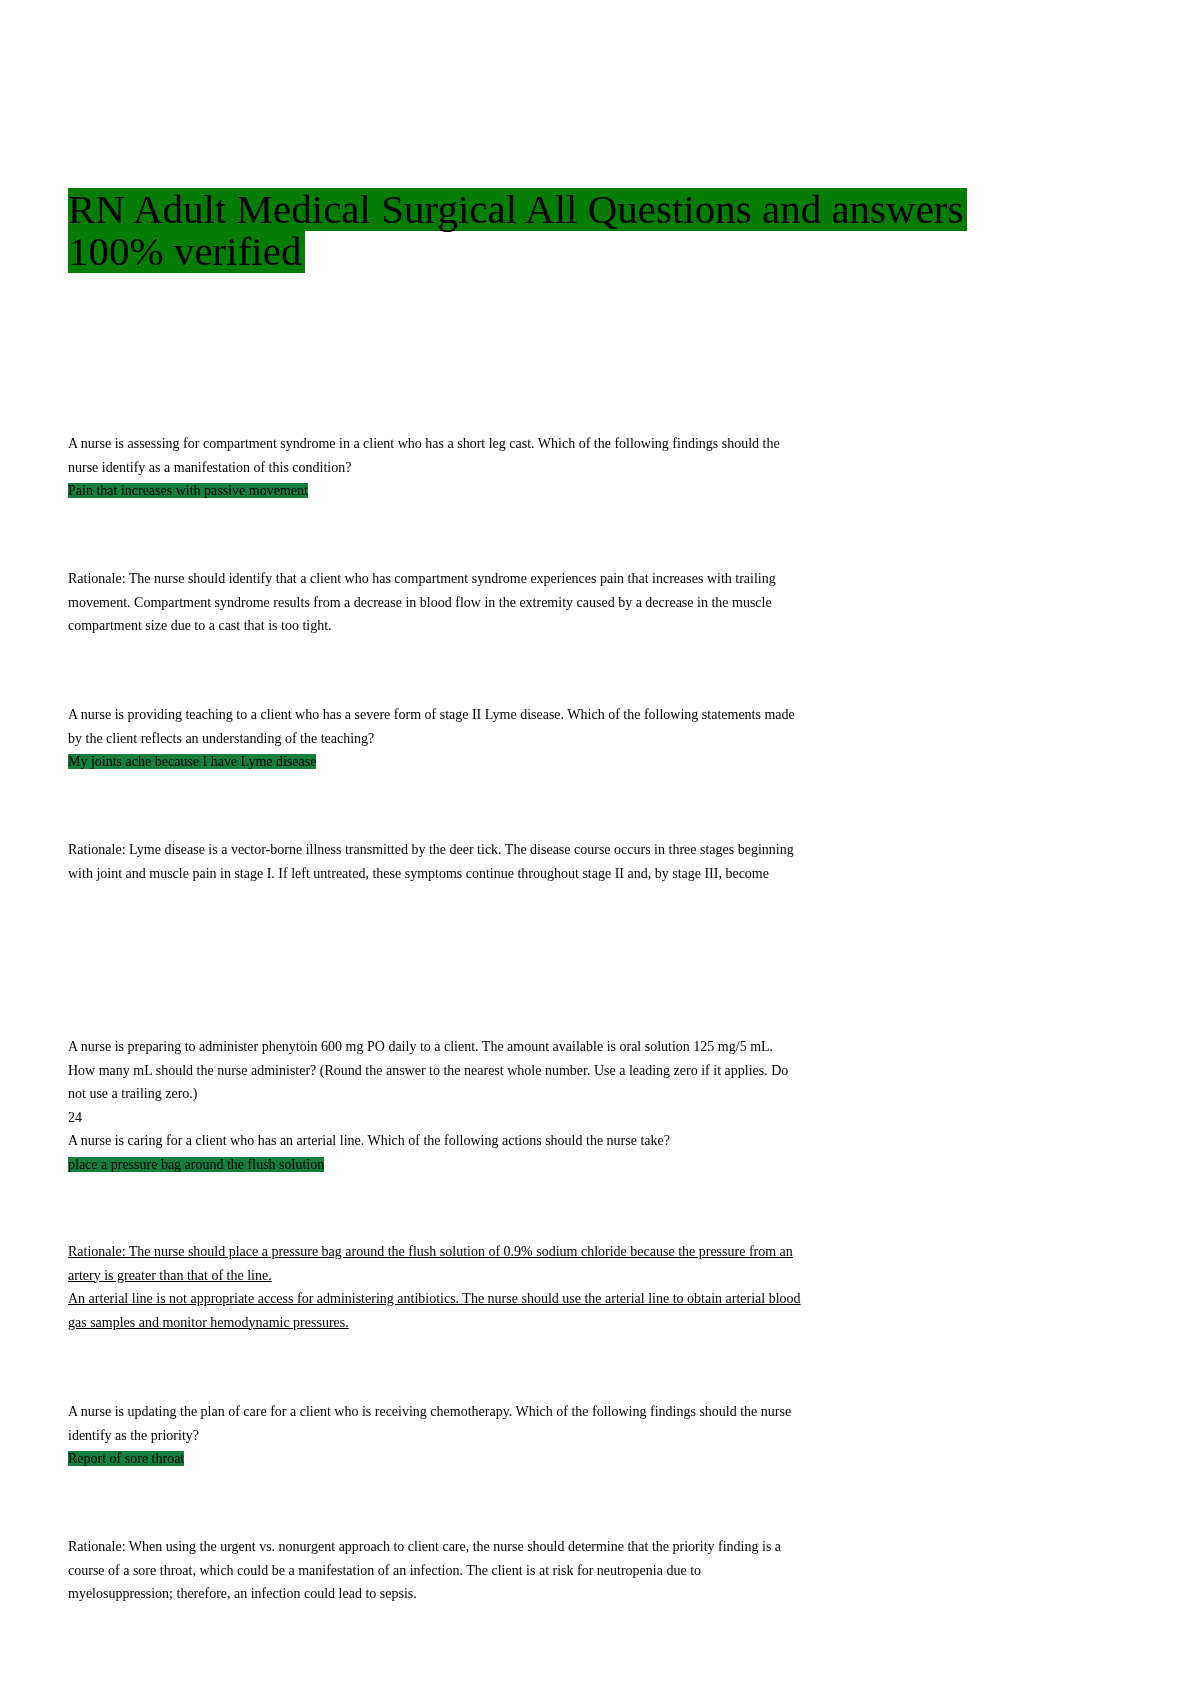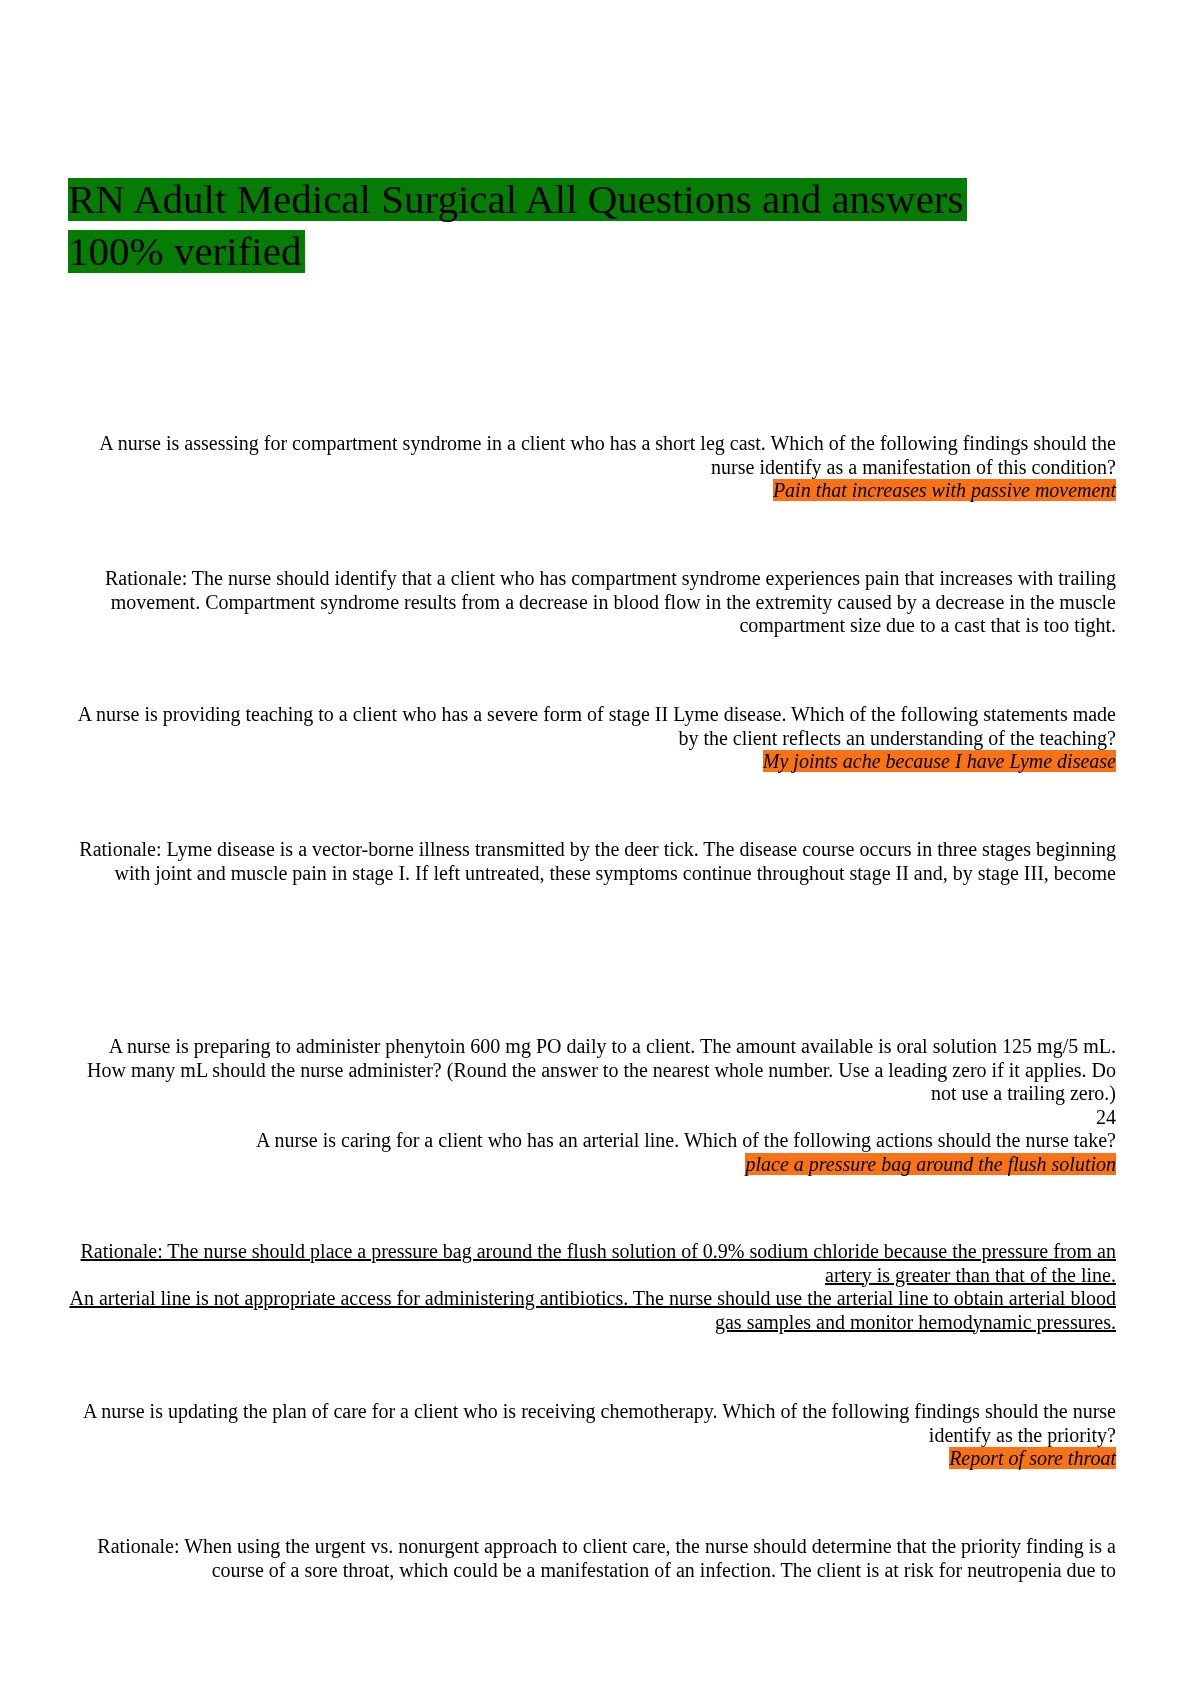--- a/index.html
+++ b/index.html
@@ -1,28 +1,28 @@
 <!DOCTYPE html>
 <html><head>
 <meta charset="utf-8">
 <style>
   html, body { margin: 0; padding: 0; background: #ffffff; }
   body { width: 1191px; height: 1684px; position: relative; overflow: hidden;
          font-family: "Liberation Serif", "DejaVu Serif", serif; color: #000; }
   .title-line { position: absolute; left: 68px; font-size: 41px; line-height: 43px;
                 height: 43px; white-space: nowrap; }
   .title-line span { background: #057c04; display: inline-block; padding-right: 4px; }
-  .block { position: absolute; left: 56px; width: 1060px; font-size: 20px; line-height: 23.5px; text-align: right; }
+  .block { position: absolute; left: 68px; width: 1060px; font-size: 14px; line-height: 23.5px; }
   .line { display: block; white-space: nowrap; }
-  .hl { background: #f97316; display: inline; font-style: italic; }
+  .hl { background: #15803d; display: inline; }
 </style>
 </head>
 <body>
 
-<div class="title-line" style="top:178px;">
+<div class="title-line" style="top:188px;">
   <span>RN Adult Medical Surgical  All Questions and answers</span>
 </div>
 <div class="title-line" style="top:230px;text-align:right;">
   <span>100% verified</span>
 </div>
 
 <div class="block" style="top:432px;">
   <span class="line">A nurse is assessing for compartment syndrome in a client who has a short leg cast. Which of the following findings should the</span>
   <span class="line">nurse identify as a manifestation of this condition?</span>
   <span class="line"><span class="hl">Pain that increases with passive movement</span></span>
@@ -59,13 +59,14 @@
 </div>
 
 <div class="block" style="top:1400px;">
   <span class="line">A nurse is updating the plan of care for a client who is receiving chemotherapy. Which of the following findings should the nurse</span>
   <span class="line">identify as the priority?</span>
   <span class="line"><span class="hl">Report of sore throat</span></span>
 </div>
 <div class="block" style="top:1535px;">
   <span class="line">Rationale: When using the urgent vs. nonurgent approach to client care, the nurse should determine that the priority finding is a</span>
   <span class="line">course of a sore throat, which could be a manifestation of an infection. The client is at risk for neutropenia due to</span>
+  <span class="line">myelosuppression; therefore, an infection could lead to sepsis.</span>
 </div>
 
 </body></html>

